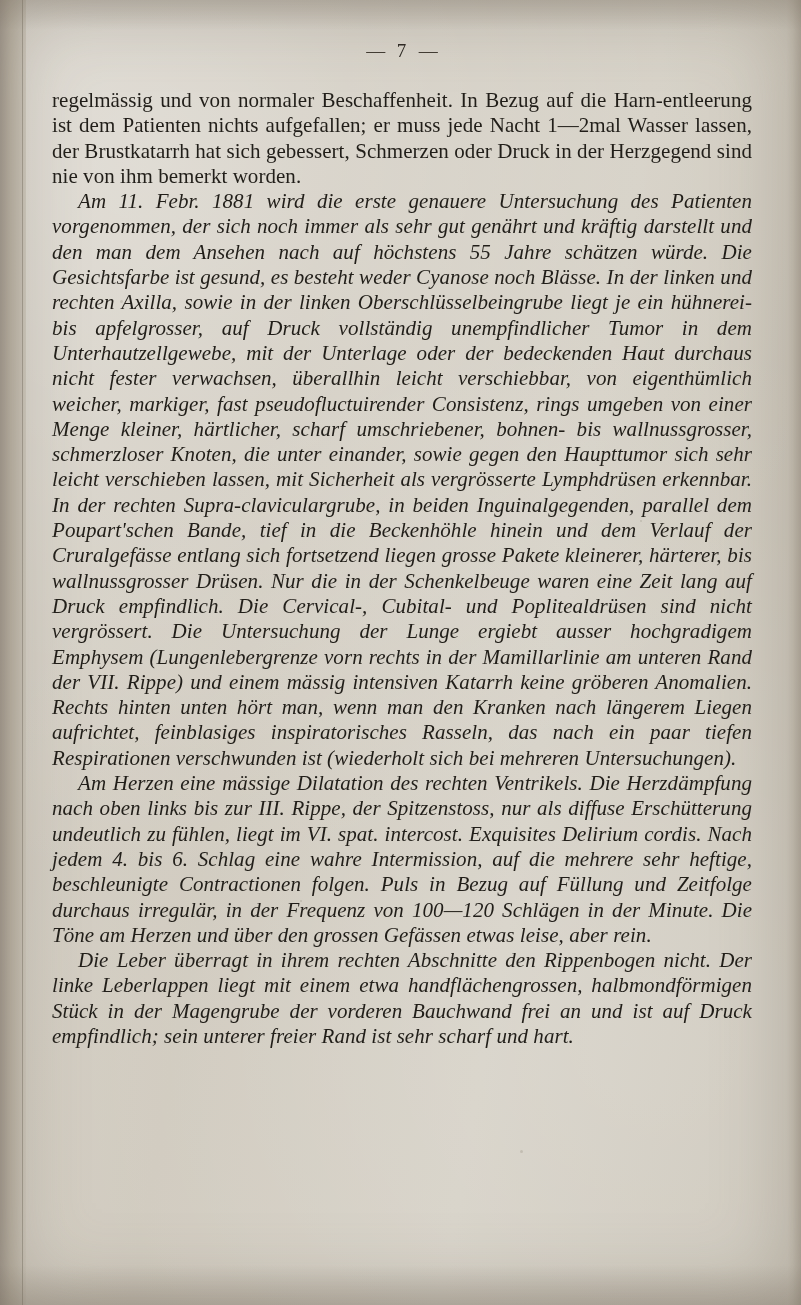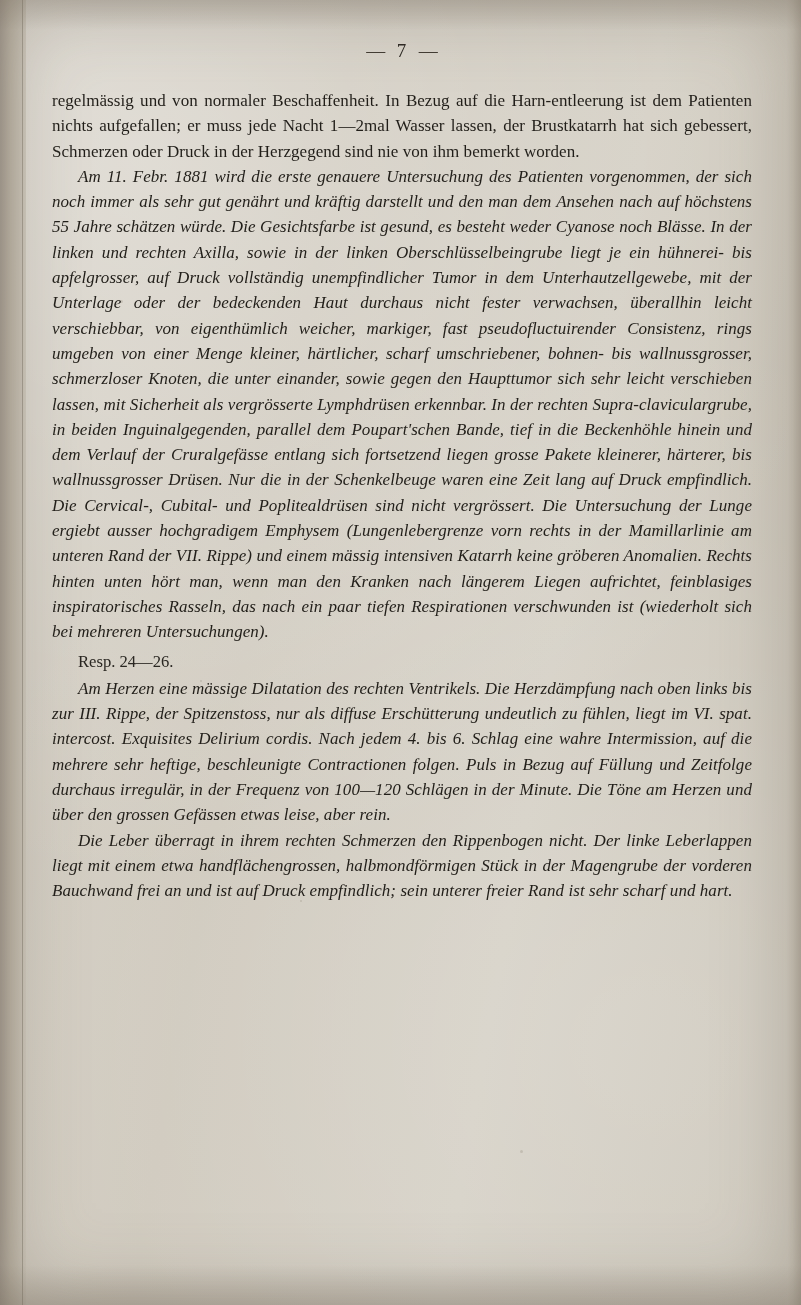--- a/index.html
+++ b/index.html
@@ -63,21 +63,21 @@
     letter-spacing: 1px;
     margin-bottom: 26px;
     color: #2b2722;
   }
   .folio .dash {
     letter-spacing: 0;
     color: #3a342c;
   }
   p.para {
     margin: 0 0 0 0;
-    font-size: 17px;
+    font-size: 21px;
     line-height: 25.3px;
     text-align: justify;
     text-justify: inter-word;
     color: #211e19;
     letter-spacing: 0.05px;
   }
   p.indent {
     text-indent: 26px;
     font-style: italic;
   }
@@ -130,24 +130,23 @@
     <div class="folio">
       <span class="dash">—</span>
       &nbsp;<span>7</span>&nbsp;
       <span class="dash">—</span>
     </div>
 
     <p class="para block">regelmässig und von normaler Beschaffenheit. In Bezug auf die Harn-entleerung ist dem Patienten nichts aufgefallen; er muss jede Nacht 1—2mal Wasser lassen, der Brustkatarrh hat sich gebessert, Schmerzen oder Druck in der Herzgegend sind nie von ihm bemerkt worden.</p>
 
     <p class="para indent">Am 11. Febr. 1881 wird die erste genauere Untersuchung des Patienten vorgenommen, der sich noch immer als sehr gut genährt und kräftig darstellt und den man dem Ansehen nach auf höchstens 55 Jahre schätzen würde. Die Gesichtsfarbe ist gesund, es besteht weder Cyanose noch Blässe. In der linken und rechten Axilla, sowie in der linken Oberschlüsselbeingrube liegt je ein hühnerei- bis apfelgrosser, auf Druck vollständig unempfindlicher Tumor in dem Unterhautzellgewebe, mit der Unterlage oder der bedeckenden Haut durchaus nicht fester verwachsen, überallhin leicht verschiebbar, von eigenthümlich weicher, markiger, fast pseudofluctuirender Consistenz, rings umgeben von einer Menge kleiner, härtlicher, scharf umschriebener, bohnen- bis wallnussgrosser, schmerzloser Knoten, die unter einander, sowie gegen den Haupttumor sich sehr leicht verschieben lassen, mit Sicherheit als vergrösserte Lymphdrüsen erkennbar. In der rechten Supra-claviculargrube, in beiden Inguinalgegenden, parallel dem Poupart'schen Bande, tief in die Beckenhöhle hinein und dem Verlauf der Cruralgefässe entlang sich fortsetzend liegen grosse Pakete kleinerer, härterer, bis wallnussgrosser Drüsen. Nur die in der Schenkelbeuge waren eine Zeit lang auf Druck empfindlich. Die Cervical-, Cubital- und Poplitealdrüsen sind nicht vergrössert. Die Untersuchung der Lunge ergiebt ausser hochgradigem Emphysem (Lungenlebergrenze vorn rechts in der Mamillarlinie am unteren Rand der VII. Rippe) und einem mässig intensiven Katarrh keine gröberen Anomalien. Rechts hinten unten hört man, wenn man den Kranken nach längerem Liegen aufrichtet, feinblasiges inspiratorisches Rasseln, das nach ein paar tiefen Respirationen verschwunden ist (wiederholt sich bei mehreren Untersuchungen).</p>
 
-    <div class="resp">Resp. 24—26.</div>
 
     <p class="para indent">Am Herzen eine mässige Dilatation des rechten Ventrikels. Die Herzdämpfung nach oben links bis zur III. Rippe, der Spitzenstoss, nur als diffuse Erschütterung undeutlich zu fühlen, liegt im VI. spat. intercost. Exquisites Delirium cordis. Nach jedem 4. bis 6. Schlag eine wahre Intermission, auf die mehrere sehr heftige, beschleunigte Contractionen folgen. Puls in Bezug auf Füllung und Zeitfolge durchaus irregulär, in der Frequenz von 100—120 Schlägen in der Minute. Die Töne am Herzen und über den grossen Gefässen etwas leise, aber rein.</p>
 
-    <p class="para indent">Die Leber überragt in ihrem rechten Schmerzen den Rippenbogen nicht. Der linke Leberlappen liegt mit einem etwa handflächengrossen, halbmondförmigen Stück in der Magengrube der vorderen Bauchwand frei an und ist auf Druck empfindlich; sein unterer freier Rand ist sehr scharf und hart.</p>
+    <p class="para indent">Die Leber überragt in ihrem rechten Abschnitte den Rippenbogen nicht. Der linke Leberlappen liegt mit einem etwa handflächengrossen, halbmondförmigen Stück in der Magengrube der vorderen Bauchwand frei an und ist auf Druck empfindlich; sein unterer freier Rand ist sehr scharf und hart.</p>
 
   </div>
 
   <div class="topshade"></div>
   <div class="botshade"></div>
   <div class="vignette"></div>
 </div>
 
 </body></html>

